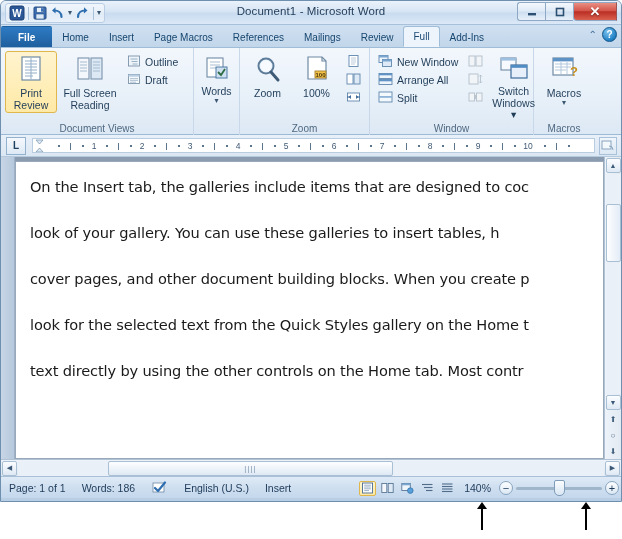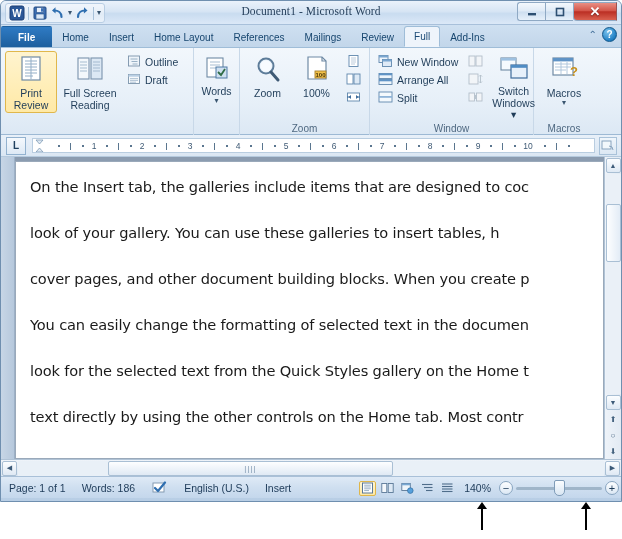--- a/index.html
+++ b/index.html
@@ -45,21 +45,20 @@
     border-radius: 3px;
   }
   .qat-ico { width: 16px; height: 16px; display:block; }
   .qat-sep { width: 1px; height: 13px; background: #a9c2da; margin: 0 1px; }
 
   .title-text {
     position: absolute; left: 0; right: 0; top: 4px;
     text-align: center;
     font-size: 11.5px; color: #26405c;
     letter-spacing: 0.1px;
-    font-family: Liberation Serif, serif;
   }
 
   .winbtns {
     position: absolute; right: 4px; top: 1px;
     display: flex; align-items: center;
   }
   .winbtn {
     width: 28px; height: 19px;
     border: 1px solid #8fa9c4;
     border-right: none;
@@ -424,21 +423,21 @@
         </div>
         <div class="winbtn close">✕</div>
       </div>
     </div>
 
     <div class="tabsrow">
       <div class="tabs">
         <div class="tab file">File</div>
         <div class="tab">Home</div>
         <div class="tab">Insert</div>
-        <div class="tab">Home Layout</div>
+        <div class="tab">Page Macros</div>
         <div class="tab">References</div>
         <div class="tab">Mailings</div>
         <div class="tab">Review</div>
         <div class="tab active">Full</div>
         <div class="tab">Add-Ins</div>
       </div>
       <div class="tab-right">
         <span class="minribbon">⌃</span>
         <span class="help-circle">?</span>
       </div>
@@ -513,20 +512,21 @@
                       <line x1="3" y1="8.4" x2="11" y2="8.4"></line>
                     <line x1="3" y1="10.2" x2="9" y2="10.2"></line>
                   </g>
                 </svg>
               </span>
               <span>Draft</span>
             </div>
           </div>
 
         </div>
+        <div class="group-label">Document Views</div>
       </div>
 
       <div class="group" style="width:46px">
         <div class="group-body" style="justify-content:center">
           <div class="bigbtn">
             <span>
               <svg width="28" height="28" viewBox="0 0 28 28">
                 <rect x="4" y="3" width="16" height="19" fill="#ffffff" stroke="#6f8aa5" stroke-width="1.1"></rect>
                 <g stroke="#9db5cc" stroke-width="0.9">
                   <line x1="7" y1="7" x2="17" y2="7"></line>
@@ -776,21 +776,20 @@
       <div class="leftgutter"></div>
 
       <div class="page">
         <div class="page-inner">
           <div>
             <div class="para">On the Insert tab, the galleries include items that are designed to coc</div>
             <div class="para">look of your gallery. You can use these galleries to insert tables, h</div>
             <div class="para">cover pages, and other document building blocks. When you create p</div>
           </div>
           <div>
-            <div class="para">You can easily change the formatting of selected text in the documen</div>
             <div class="para">look for the selected text from the Quick Styles gallery on the Home t</div>
             <div class="para">text directly by using the other controls on the Home tab. Most contr</div>
 
           </div>
 
         </div>
       </div>
 
       <div class="vscroll">
         <div class="vs-btn">▲</div>

